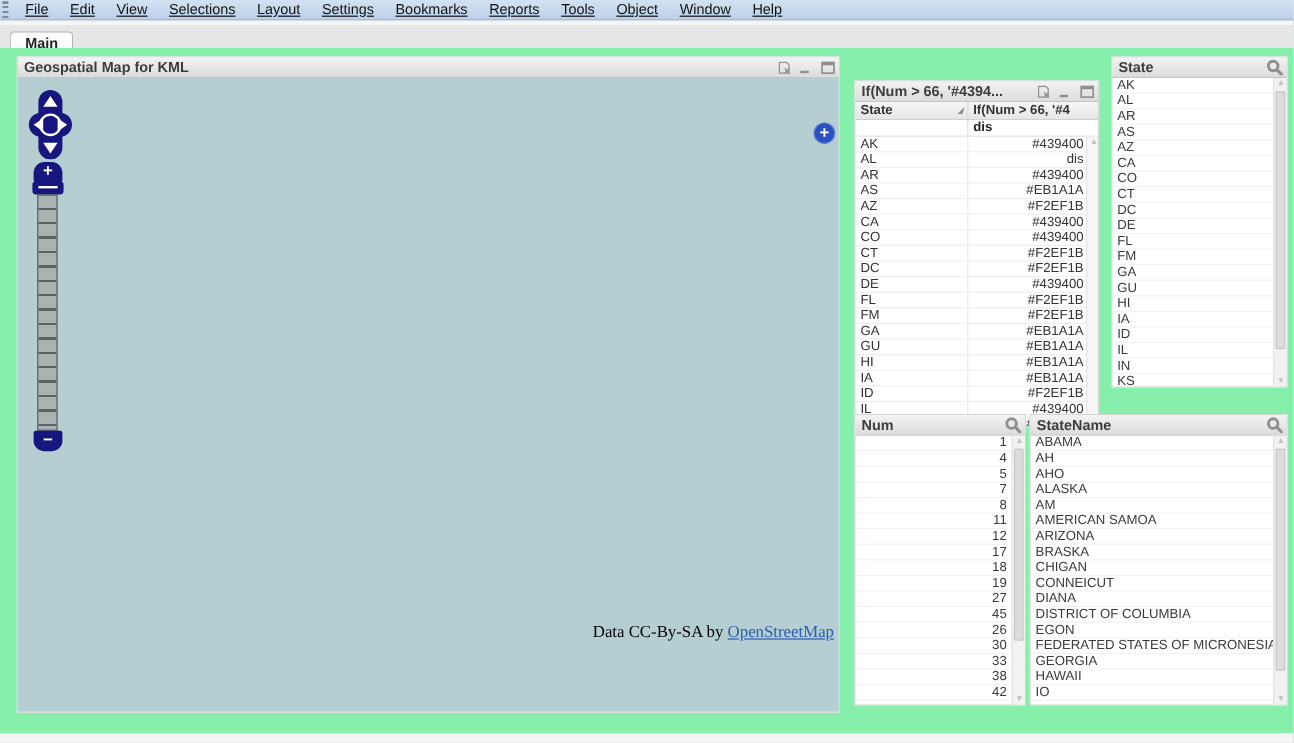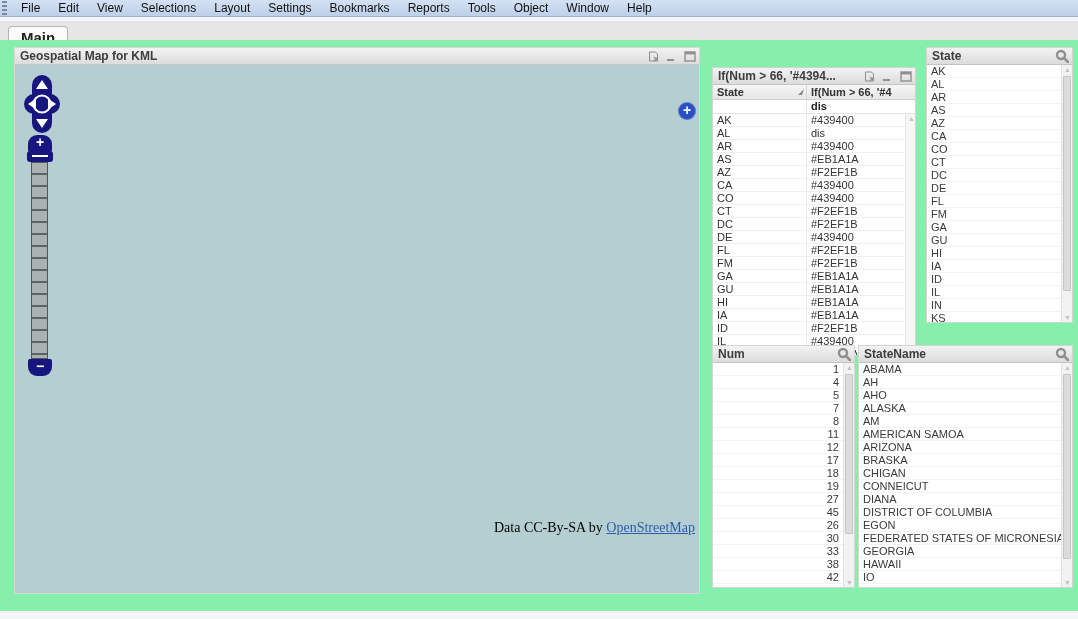--- a/index.html
+++ b/index.html
@@ -4,37 +4,37 @@
 <style>
   * { margin:0; padding:0; box-sizing:border-box; }
   html,body { width:1078px; height:619px; overflow:hidden; }
   body { font-family:"Liberation Sans", sans-serif; background:#f5f5f5; position:relative; }
 
   
   .menubar {
     position:absolute; left:0; top:0; width:1078px; height:17px;
     background:linear-gradient(#d3e1f3,#bdd0e9);
     border-bottom:1px solid #9ab1cf;
-    display:flex; align-items:center; font-size:12px; color:#111;
+    display:flex; align-items:center; font-size:12px; color:#111;text-decoration:underline;
   }
   .grip {
     width:5px; height:15px; margin:0 5px 0 2px;
     background:repeating-linear-gradient(to bottom,#7a8aa0 0 2px, transparent 2px 4px);
   }
   .menu-item { padding:2px 9px; cursor:default; }
 
   
   .tabstrip {
     position:absolute; left:0; top:21px; width:1078px; height:27px;
     background:#e6e6e6; border-bottom:1px solid #ffffff;
   }
   .tab-active {
     position:absolute; left:8px; bottom:0; height:21px; padding:2px 12px 0 12px;
     background:#fbfbfb; border:1px solid #b5b5b5; border-bottom:none;
-    border-radius:4px 4px 0 0; font-size:15px; font-weight:bold; color:#222;
+    border-radius:4px 4px 0 0; font-size:12px; font-weight:bold; color:#222;
   }
 
   .content { position:absolute; left:0; top:40px; width:1078px; height:571px; background:#86efac; }
 
   
   .caption {
     height:17px; background:linear-gradient(#f3f3f3,#dcdcdc);
     border-bottom:1px solid #c4c4c4;
     display:flex; align-items:center; padding:0 3px 0 5px;
     font-size:12px; font-weight:bold; color:#3d3d3d; white-space:nowrap; overflow:hidden;
@@ -97,21 +97,21 @@
     position:absolute; right:3px; top:4px; width:0; height:0;
     border-left:4px solid transparent; border-bottom:6px solid #8a8a8a;
     transform:skewX(-18deg);
   }
   .tbl-subheader { display:flex; height:14px; font-size:11px; font-weight:bold; color:#222; border-bottom:1px solid #e4e4e4; }
   .tbl-subheader .c1 { width:94px; border-right:1px solid #e2e2e2; }
   .tbl-subheader .c2 { flex:1; padding:0 2px 0 4px; }
   .tbl-rows { position:absolute; left:0; top:46px; right:10px; bottom:0; overflow:hidden; }
   .trow { display:flex; height:13px; font-size:11px; color:#333; border-bottom:1px solid #efefef; }
   .trow .c1 { width:94px; padding:0 2px 0 4px; border-right:1px solid #e9e9e9; white-space:nowrap; }
-  .trow .c2 { flex:1; padding:0 2px 0 4px; white-space:nowrap; }
+  .trow .c2 { flex:1; padding:0 2px 0 4px; white-space:nowrap;text-align:right; }
   .tbl-scroll { position:absolute; right:0; top:46px; width:10px; bottom:0; background:#f6f6f6; border-left:1px solid #e6e6e6; }
 
   
   .listbox { position:absolute; background:#fff; border:1px solid #d4d4d4; }
   .lb-state    { left:926px; top:7px;  width:147px; height:276px; }
   .lb-num      { left:712px; top:305px; width:143px; height:243px; }
   .lb-statename{ left:858px; top:305px; width:215px; height:243px; }
   .lb-body { position:absolute; left:0; top:17px; right:11px; bottom:0; overflow:hidden; }
   .lb-item { height:13px; line-height:13px; font-size:11px; color:#3a3a3a; padding:0 3px 0 4px;
              border-bottom:1px solid #f3f3f3; white-space:nowrap; cursor:pointer; }

